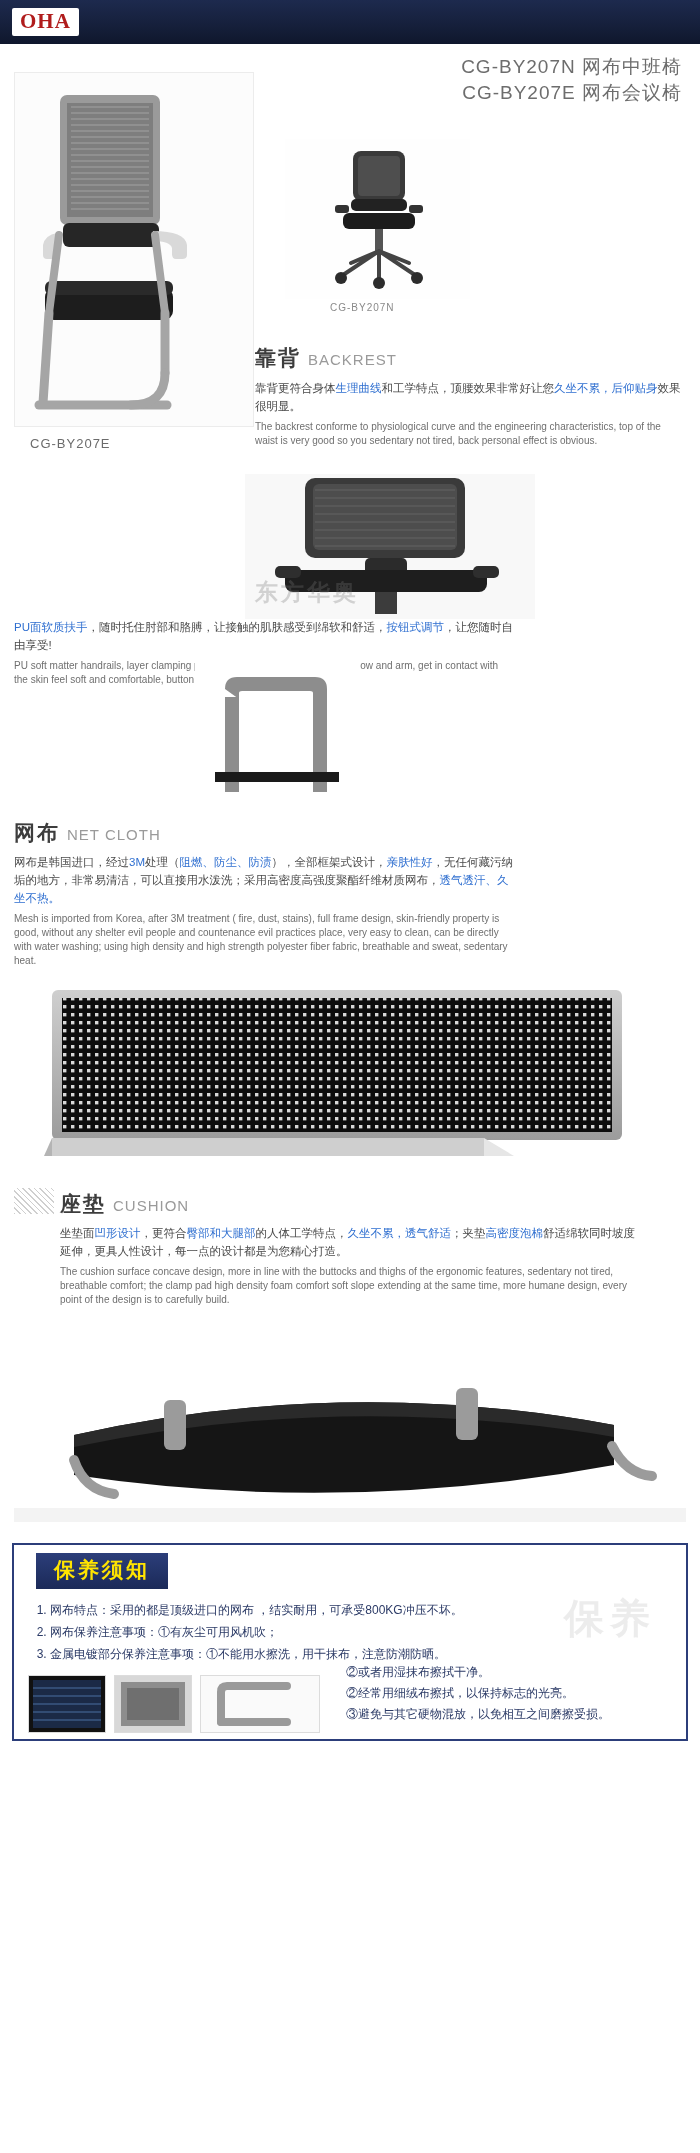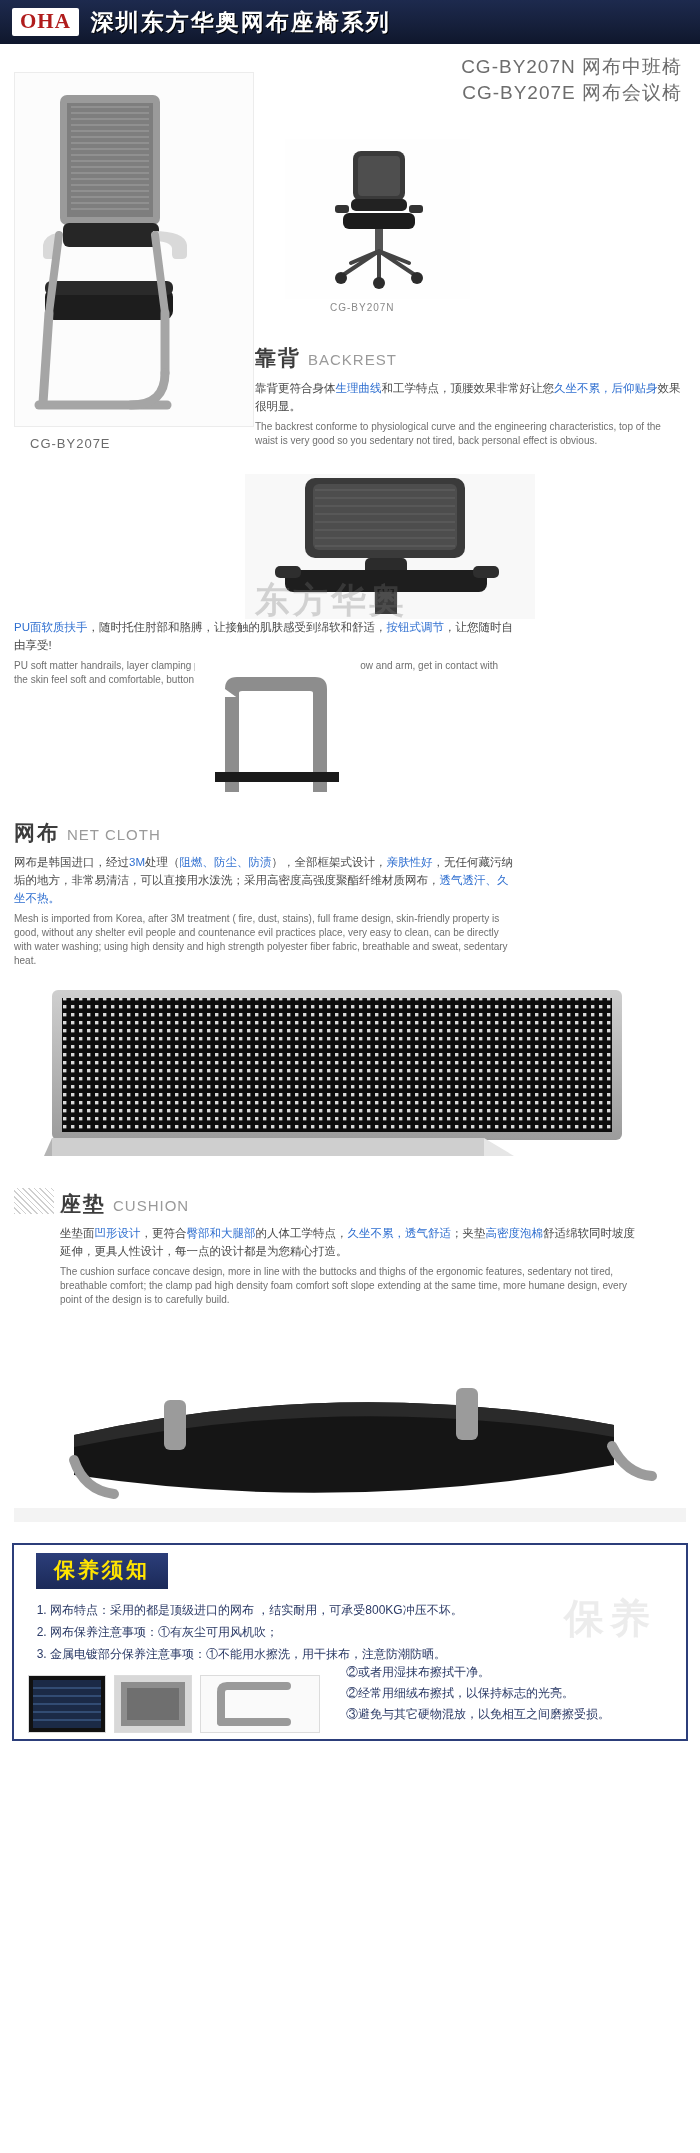--- a/index.html
+++ b/index.html
@@ -89,21 +89,21 @@
 
   
   .sec2 { position: relative; height: 225px; }
   .photo-back {
     position: absolute; left: 245px; top: 0px;
     width: 290px; height: 145px;
     background: #f7f7f7; overflow: hidden;
   }
   .watermark {
     position: absolute; left: 255px; top: 103px;
-    font-size: 35px; color: rgba(120,120,120,0.30);
+    font-size: 23px; color: rgba(120,120,120,0.30);
     letter-spacing: 3px; font-weight: bold;
   }
   .handrail-block { position: absolute; left: 14px; top: 138px; width: 500px; }
 
   
   .sec3 { position: relative; height: 120px; }
   .photo-arm {
     position: absolute; left: 195px; top: -45px;
     width: 165px; height: 150px; overflow: hidden;
   }
@@ -155,21 +155,20 @@
   .maint-right { position: absolute; right: 16px; bottom: 14px; width: 330px; }
   svg { display:block; }
 </style>
 </head>
 <body>
 
 <div class="page">
 
   <div class="header">
     <div class="logo-box">OHA</div>
-    <div class="header-title">深圳东方华奥网布座椅系列</div>
   </div>
 
   <div class="sec1">
 
     <div class="model-codes">
       <div class="mc-code">CG-BY207N 网布中班椅</div>
       <div class="mc-code">CG-BY207E 网布会议椅</div>
     </div>
 
     <div class="photo-main">

